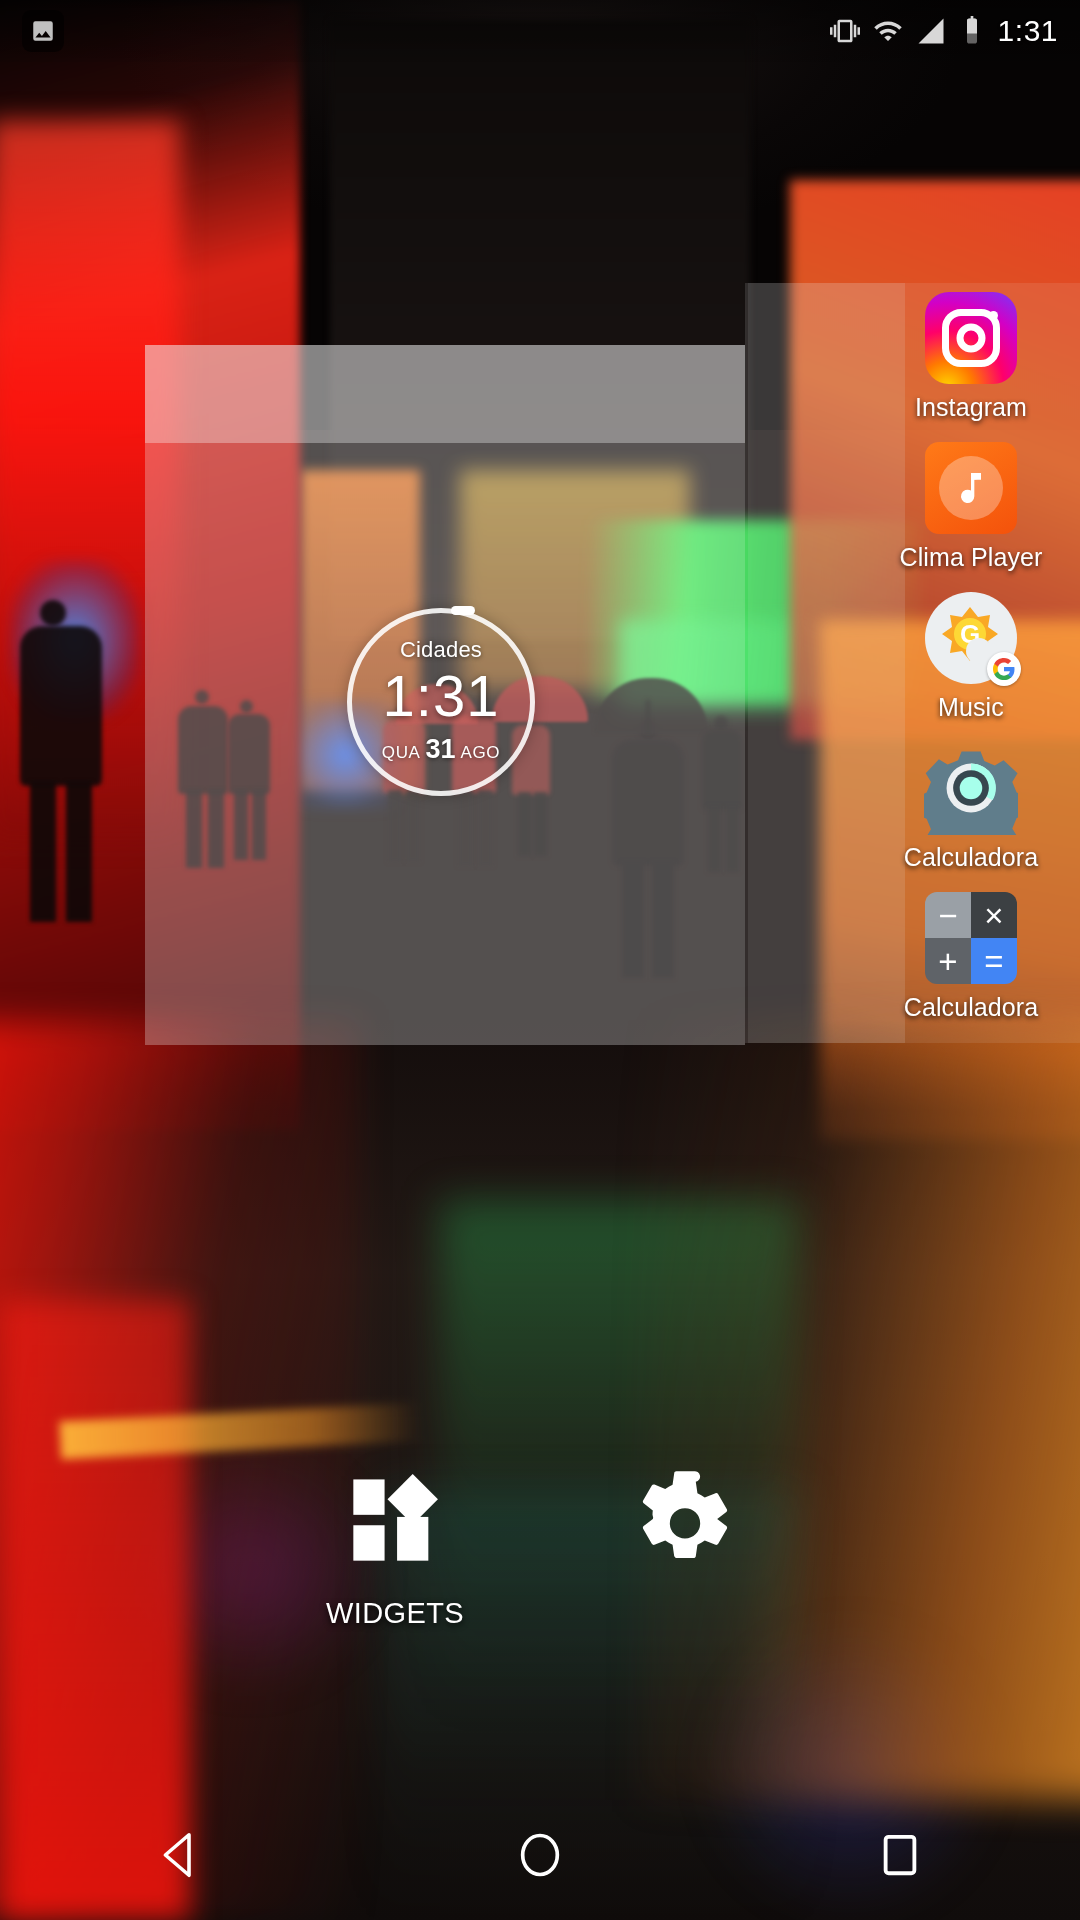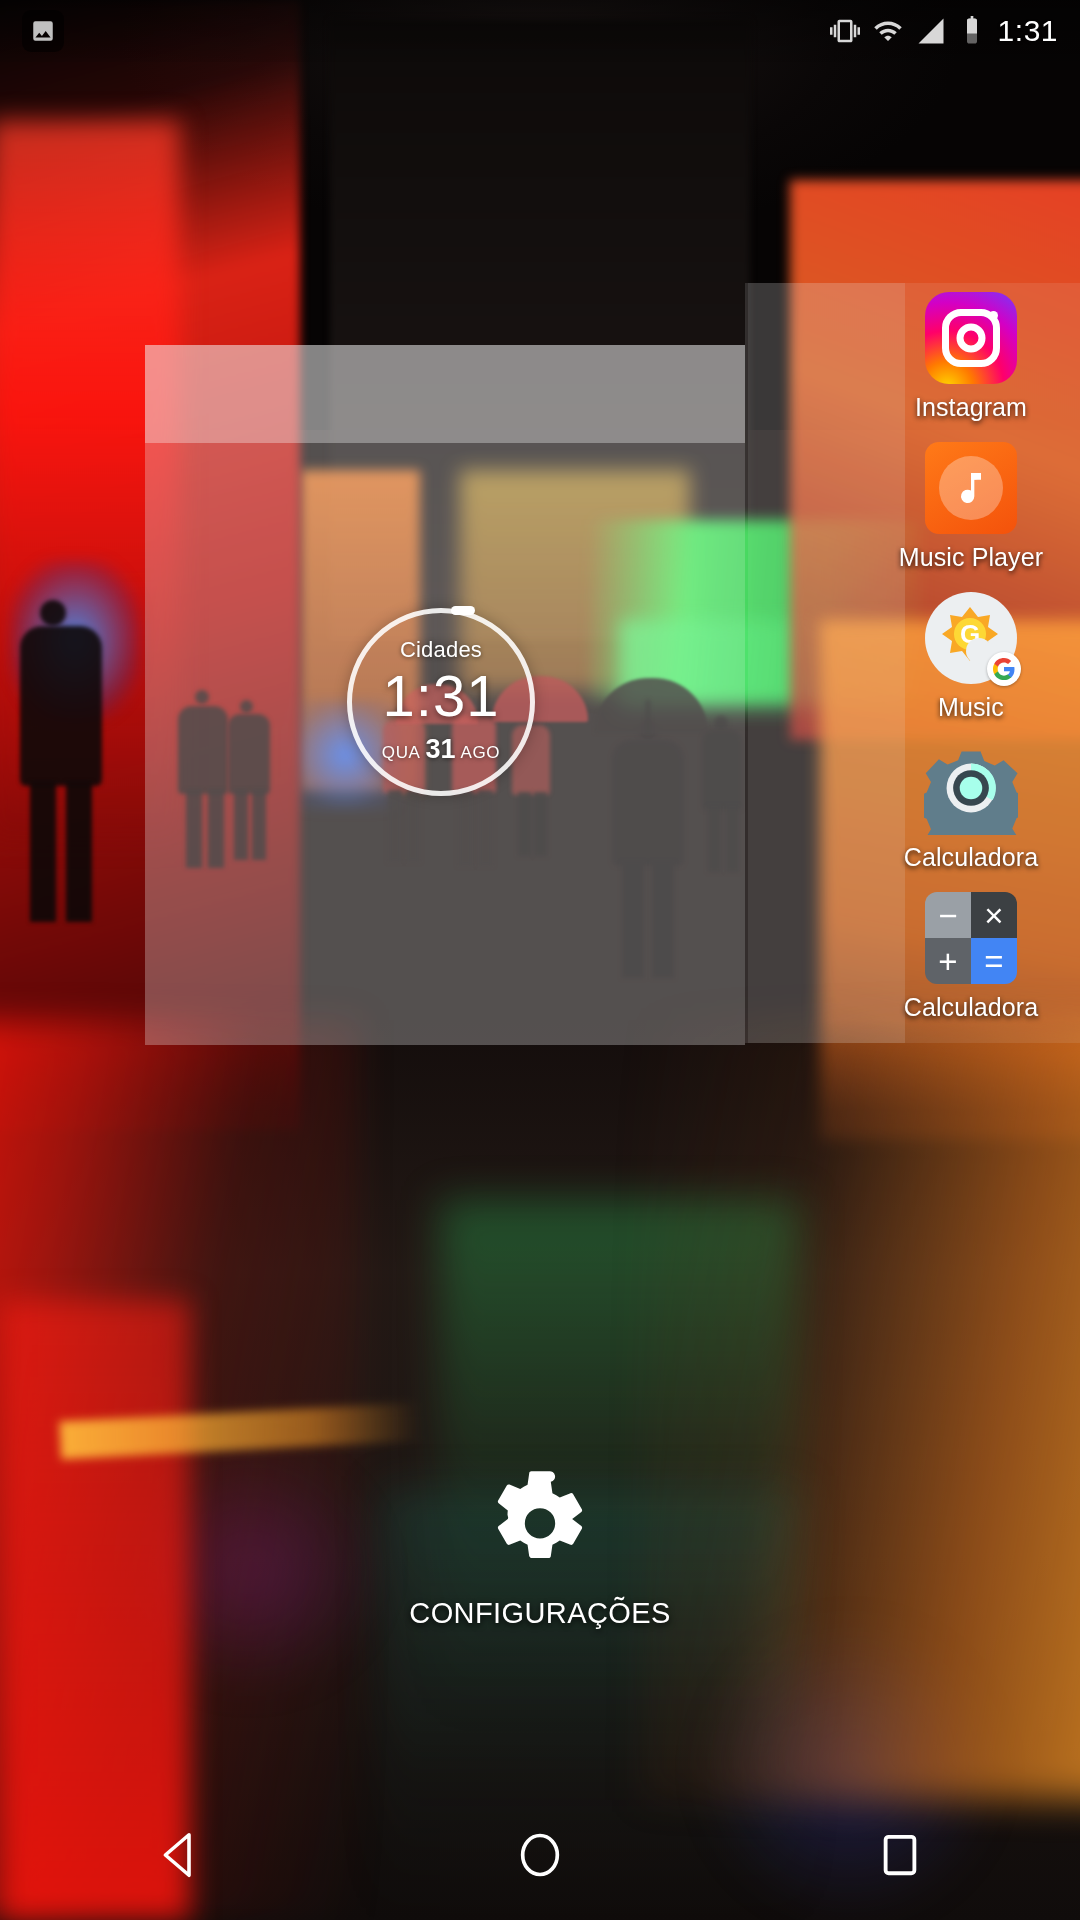--- a/index.html
+++ b/index.html
@@ -540,21 +540,21 @@
       <div class="app-icon-box">
         <div class="ic-music">
           <div class="mp-circle">
             <svg width="40" height="40" viewBox="0 0 24 24" fill="#fff">
               <path d="M12 3v10.55A4 4 0 1 0 14 17V7h4V3h-6z"></path>
               <path d="M18 3v3.2L14 7V3.8L18 3z"></path>
             </svg>
           </div>
         </div>
       </div>
-      <div class="app-label">Music Player</div>
+      <div class="app-label">Clima Player</div>
     </div>
 
     <div class="app-cell">
       <div class="app-icon-box">
         <div class="ic-clima">
           <svg width="78" height="78" viewBox="0 0 78 78">
 
             <path d="M38 8 L46 18 L58 16 L56 28 L66 35 L56 42 L58 54 L46 52 L38 62 L30 52 L18 54 L20 42 L10 35 L20 28 L18 16 L30 18 Z" fill="#f9a825"></path>
             <circle cx="38" cy="35" r="16" fill="#fdd835"></circle>
 
@@ -604,28 +604,38 @@
         </div>
       </div>
       <div class="app-label">Calculadora</div>
     </div>
 
   </div>
 
   <div id="action-bar">
 
 
+    <div class="action-item">
+      <div class="action-icon">
+        <svg width="100" height="100" viewBox="0 0 24 24" fill="#fff">
+          <rect x="2" y="2.5" width="7.5" height="8.5"></rect>
+          <rect x="2" y="13.5" width="7.5" height="8.5"></rect>
+          <rect x="12.5" y="11.5" width="7.5" height="10.5"></rect>
+          <path d="M16.25 1.2 L22.3 7.25 L16.25 13.3 L10.2 7.25 Z"></path>
+        </svg>
+      </div>
+      <div class="action-label">WIDGETS</div>
+    </div>
 
     <div class="action-item">
       <div class="action-icon">
         <svg width="104" height="104" viewBox="0 0 24 24" fill="#fff">
           <path d="M19.43 12.98c.04-.32.07-.64.07-.98s-.03-.66-.07-.98l2.11-1.65c.19-.15.24-.42.12-.64l-2-3.46c-.12-.22-.39-.3-.61-.22l-2.49 1c-.52-.4-1.08-.73-1.69-.98l-.38-2.65A.488.488 0 0 0 14 0h-4c-.25 0-.46.18-.49.42l-.38 2.65c-.61.25-1.17.59-1.69.98l-2.49-1c-.23-.09-.49 0-.61.22l-2 3.46c-.13.22-.07.49.12.64l2.11 1.65c-.04.32-.07.65-.07.98s.3.66.07.98l-2.11 1.65c-.19.15-.24.42-.12.64l2 3.46c.12.22.39.3.61.22l2.49-1c.52.4 1.08.73 1.69.98l.38 2.65c.3.24.24.42.49.42h4c.25 0 .46-.18.49-.42l.38-2.65c.61-.25 1.17-.59 1.69-.98l2.49 1c.23.09.49 0 .61-.22l2-3.46c.12-.22.07-.49-.12-.64l-2.11-1.65zM12 15.5A3.5 3.5 0 0 1 8.5 12 3.5 3.5 0 0 1 12 8.5a3.5 3.5 0 0 1 3.5 3.5 3.5 3.5 0 0 1-3.5 3.5z" transform="translate(0,1)"></path>
         </svg>
       </div>
-      <div class="action-label">CONFIGURAÇÕES</div>
     </div>
 
   </div>
 
   <div id="nav-bar">
     <div class="nav-btn">
       <svg width="54" height="54" viewBox="0 0 24 24" fill="none" stroke="#fff" stroke-width="1.6" stroke-linejoin="round">
         <path d="M16 3 L5.5 12 L16 21 Z"></path>
       </svg>
     </div>

